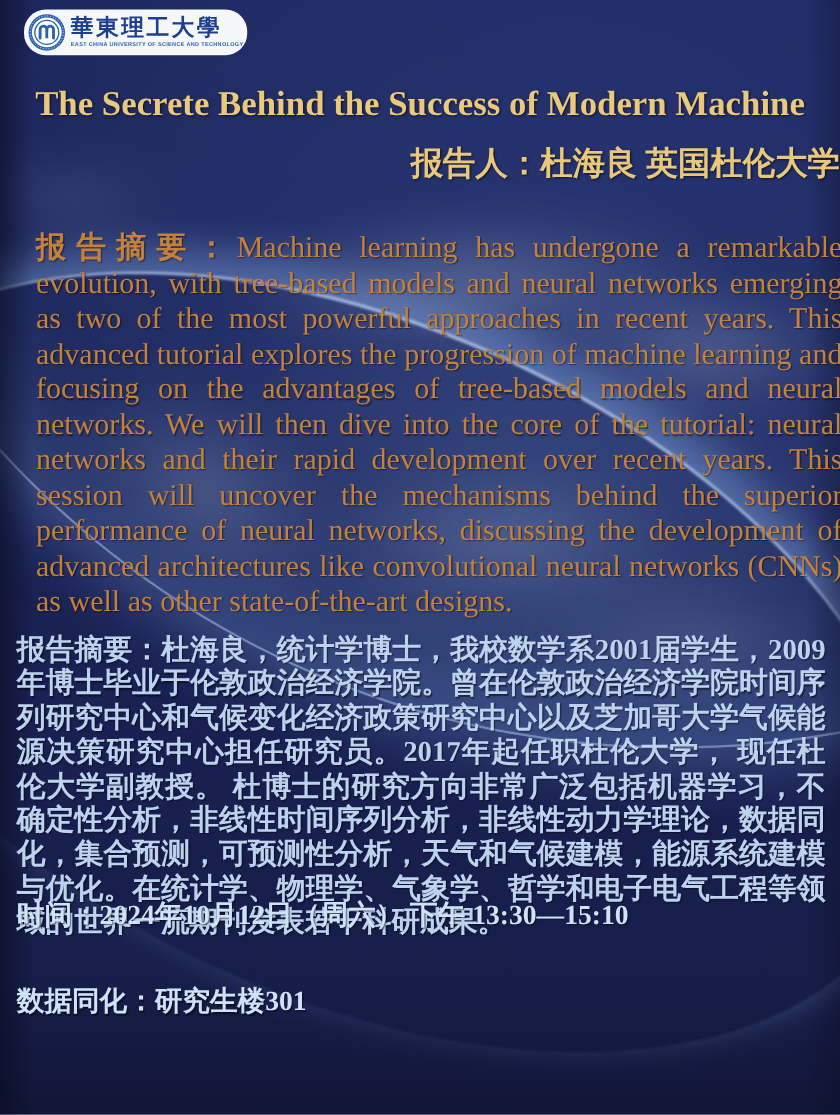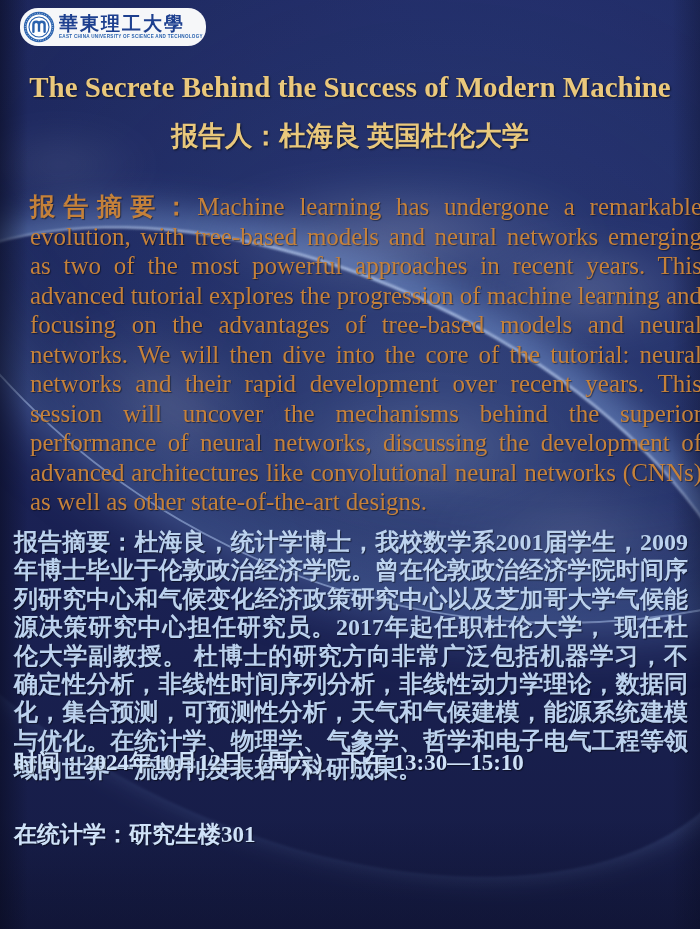--- a/index.html
+++ b/index.html
@@ -95,21 +95,21 @@
     color: #eac87c;
     font-weight: bold;
     font-size: 29px;
     line-height: 36px;
     text-shadow: 1px 1px 2px rgba(0,0,0,0.6);
   }
   .title-line { display: block; font-family: Liberation Serif, serif; }
   .speaker-line {
     position: absolute;
     left: 0; top: 119px; width: 700px;
-    text-align: center;
+    text-align: right;
     color: #e9c87c;
     font-weight: bold;
     font-size: 27px;
     line-height: 34px;
     text-shadow: 1px 1px 2px rgba(0,0,0,0.6);
   }
   .abstract {
     position: absolute;
     left: 14px; top: 176px; width: 672px;
     color: #c5813a;
@@ -185,16 +185,16 @@
       <span class="title-line">The Secrete Behind the Success of Modern Machine</span>
     </h1>
 
     <div class="speaker-line">报告人：杜海良 英国杜伦大学</div>
 
     <p class="abstract"><span class="para-label">报告摘要：</span><span>Machine learning has undergone a remarkable evolution, with tree-based models and neural networks emerging as two of the most powerful approaches in recent years. This advanced tutorial explores the progression of machine learning and focusing on the advantages of tree-based models and neural networks. We will then dive into the core of the tutorial: neural networks and their rapid development over recent years. This session will uncover the mechanisms behind the superior performance of neural networks, discussing the development of advanced architectures like convolutional neural networks (CNNs) as well as other state-of-the-art designs.</span></p>
 
     <p class="bio"><span class="para-label">报告摘要：</span><span>杜海良，统计学博士，我校数学系2001届学生，2009年博士毕业于伦敦政治经济学院。曾在伦敦政治经济学院时间序列研究中心和气候变化经济政策研究中心以及芝加哥大学气候能源决策研究中心担任研究员。2017年起任职杜伦大学， 现任杜伦大学副教授。 杜博士的研究方向非常广泛包括机器学习，不确定性分析，非线性时间序列分析，非线性动力学理论，数据同化，集合预测，可预测性分析，天气和气候建模，能源系统建模与优化。在统计学、物理学、气象学、哲学和电子电气工程等领域的世界一流期刊发表若干科研成果。</span></p>
 
     <div class="schedule-time">时间：2024年10月12日（周六） 下午 13:30—15:10</div>
-    <div class="schedule-location">在统计学：研究生楼301</div>
+    <div class="schedule-location">数据同化：研究生楼301</div>
 
   </div>
 </div>
 
 </body></html>

